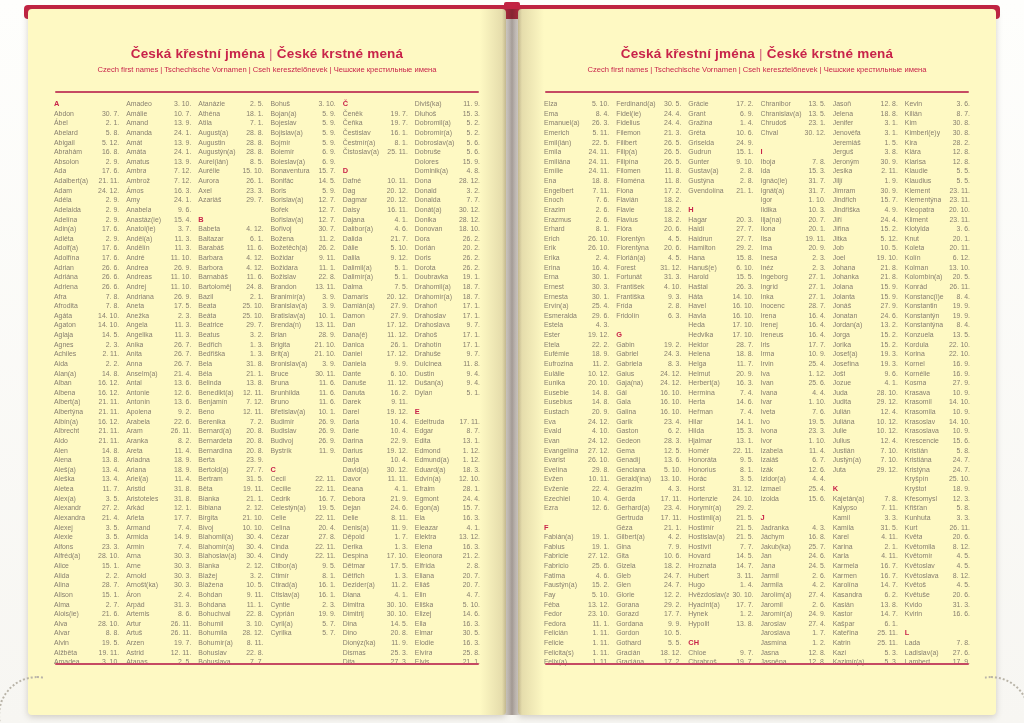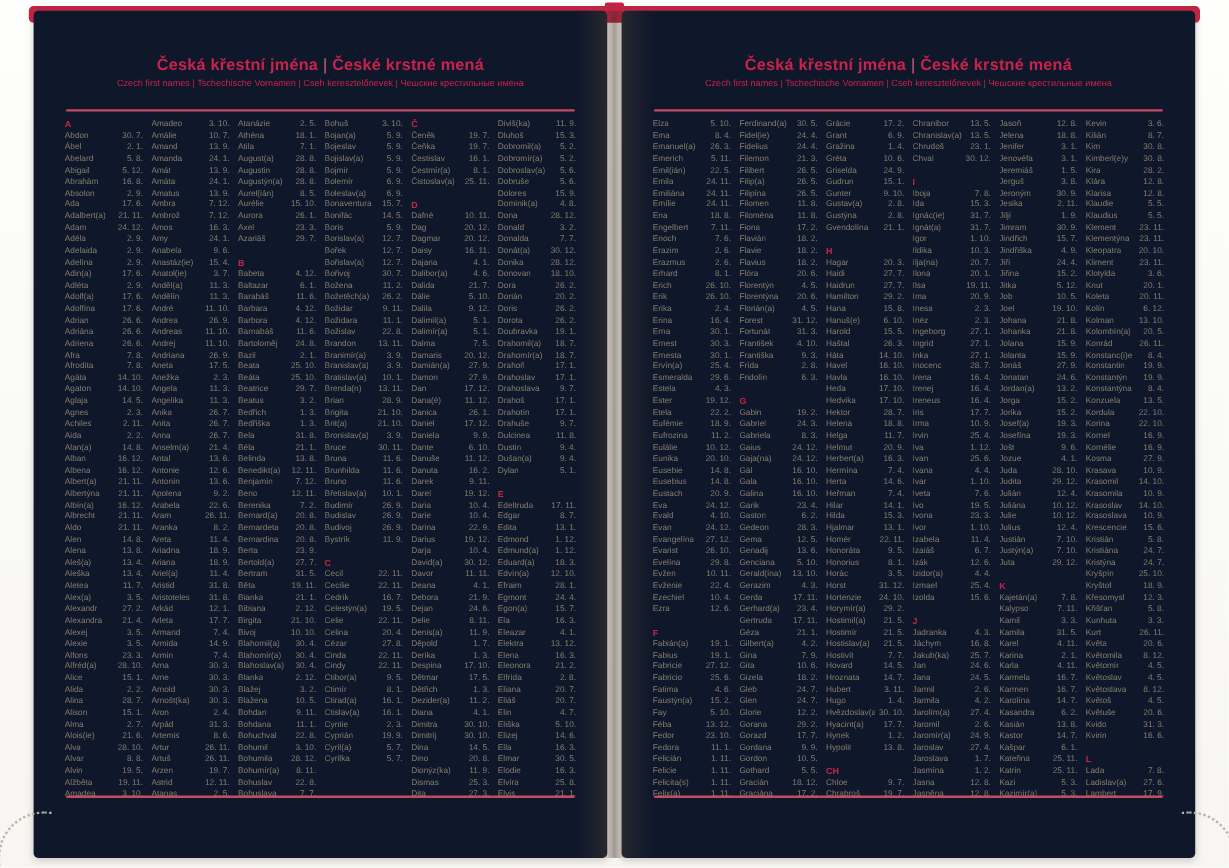--- a/index.html
+++ b/index.html
@@ -2,21 +2,21 @@
 <html><head>
 <meta charset="utf-8">
 <style>
   html,body{margin:0;padding:0;}
   body{width:1024px;height:723px;overflow:hidden;background:linear-gradient(180deg,#fefefc 0%,#f7f6f2 100%);font-family:"Liberation Sans",sans-serif;}
   .photo{position:relative;width:1024px;height:723px;}
   
   .cover-strip{position:absolute;left:24px;right:24px;top:5px;height:14px;background:#c22443;border-radius:4px;}
   .cover-dot{position:absolute;left:504px;top:2px;width:16px;height:10px;background:#c22443;border-radius:2px;}
   
-  .page{position:absolute;top:9px;width:478px;height:706px;background:#0f172a;border-radius:4px;box-shadow:0 2px 6px rgba(90,80,60,.25);}
+  .page{position:absolute;top:9px;width:478px;height:706px;background:#fef9c3;border-radius:4px;box-shadow:0 2px 6px rgba(90,80,60,.25);}
   .page.left{left:28px;}
   .page.right{left:518px;}
   .page.left::after{content:"";position:absolute;top:0;right:0;bottom:0;width:26px;background:linear-gradient(to right,rgba(120,95,70,0),rgba(120,95,70,.22));border-radius:0 4px 4px 0;pointer-events:none;}
   .page.right::after{content:"";position:absolute;top:0;left:0;bottom:0;width:26px;background:linear-gradient(to left,rgba(120,95,70,0),rgba(120,95,70,.22));border-radius:4px 0 0 4px;pointer-events:none;}
   .gutter{position:absolute;left:502px;top:9px;width:20px;height:706px;background:linear-gradient(to right,rgba(60,40,30,0),rgba(60,40,30,.45) 50%,rgba(60,40,30,0));}
   
   .page-head{padding-top:37px;text-align:center;}
   .title{font-size:13.5px;font-weight:bold;color:#c8234a;letter-spacing:.2px;}
   .title .sep{font-weight:normal;color:#d4607c;padding:0 4px;}
   .subtitle{margin-top:4px;font-size:7.6px;color:#c8234a;text-align:center;}

